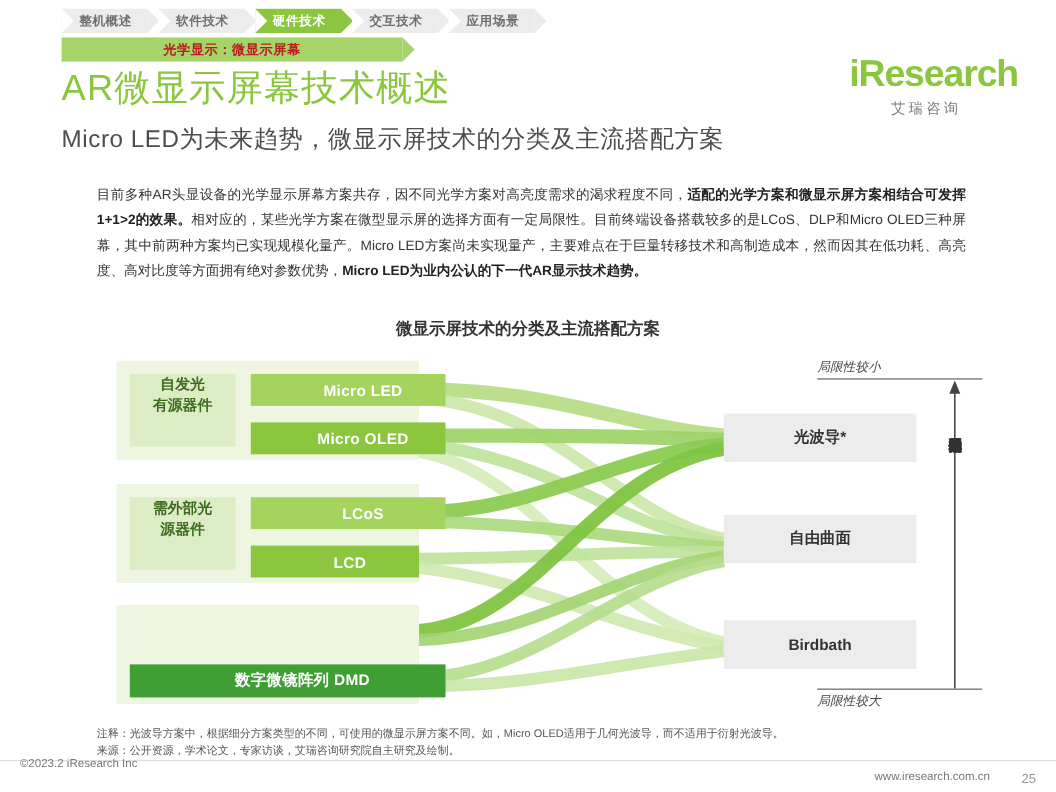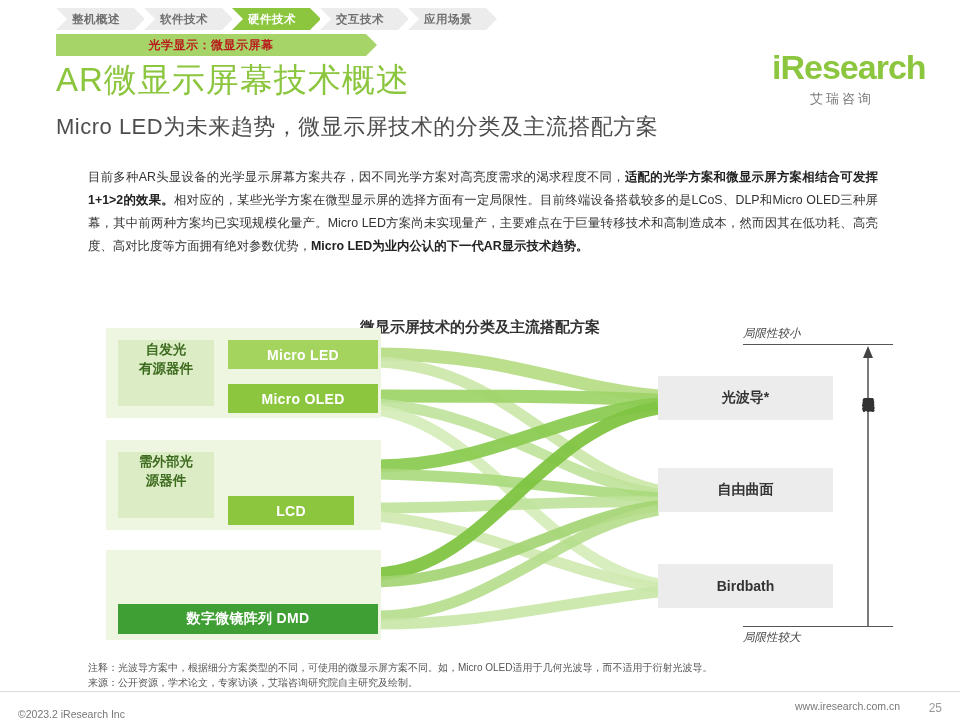--- a/index.html
+++ b/index.html
@@ -156,21 +156,20 @@
   
   .chart-title {
     position: absolute;
     top: 290px;
     left: 0;
     width: 960px;
     text-align: center;
     font-size: 15px;
     font-weight: bold;
     color: #333;
-    margin-top: 28px;
   }
 
   
   .diagram {
     position: absolute;
     top: 318px;
     left: 88px;
     width: 790px;
     height: 330px;
   }
@@ -192,20 +191,21 @@
   }
   .tech-bar {
     position: absolute;
     color: #ffffff;
     font-size: 14px;
     font-weight: bold;
     display: flex;
     align-items: center;
     justify-content: center;
     letter-spacing: 0.3px;
+    padding-left: 27px;
   }
   .out-box {
     position: absolute;
     background: #ececec;
     color: #333;
     font-size: 14px;
     font-weight: bold;
     display: flex;
     align-items: center;
     justify-content: center;
@@ -241,21 +241,21 @@
   .footer-line {
     position: absolute;
     bottom: 28px;
     left: 0;
     width: 960px;
     height: 1px;
     background: #dcdcdc;
   }
   .copyright {
     position: absolute;
-    bottom: 0;
+    bottom: 20px;
     left: 18px;
     font-size: 10.5px;
     color: #777;
   }
   .site {
     position: absolute;
     bottom: 8px;
     right: 60px;
     font-size: 10.5px;
     color: #777;
@@ -349,20 +349,23 @@
   </div>
   <div class="left-label" style="left:30px; top:134px; width:96px; height:66px;">
     <span><span>需外部光</span><br><span>源器件</span></span>
   </div>
 
   <div class="tech-bar" style="left:140px; top:22px; width:150px; height:29px; background:#a5d45e;">
       <span>Micro LED</span>
     </div>
   <div class="tech-bar" style="left:140px; top:66px; width:150px; height:29px; background:#8cc63e;">
       <span>Micro OLED</span>
+    </div>
+  <div class="tech-bar" style="left:140px; top:134px; width:150px; height:29px; background:#a5d45e;">
+      <span>LCoS</span>
     </div>
   <div class="tech-bar" style="left:140px; top:178px; width:126px; height:29px; background:#8cc63e;">
       <span>LCD</span>
     </div>
   <div class="tech-bar" style="left:30px; top:286px; width:260px; height:30px; background:#3f9e34;">
       <span>数字微镜阵列 DMD</span>
     </div>
 
   <div class="out-box" style="left:570px; top:58px; width:175px; height:44px;">
       <span>光波导*</span>

